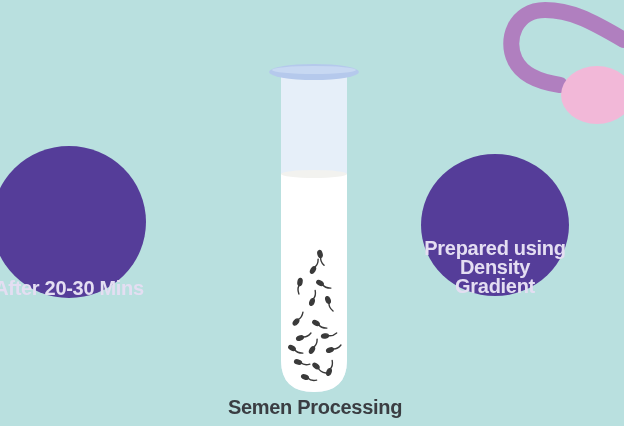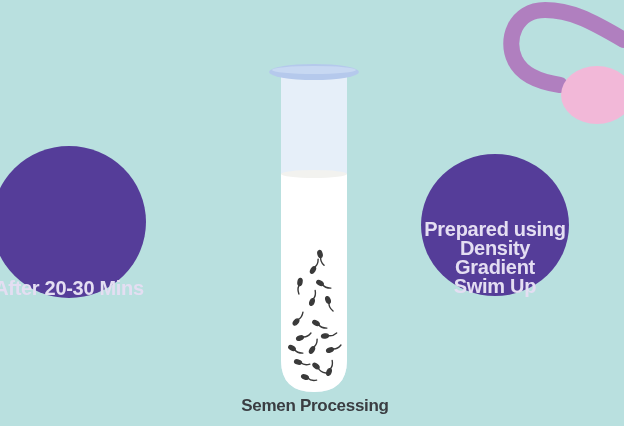--- a/index.html
+++ b/index.html
@@ -1,21 +1,21 @@
 <!DOCTYPE html>
 <html><head>
 <meta charset="utf-8">
 <style>
   html, body { margin:0; padding:0; }
   body { width:624px; height:426px; overflow:hidden; background:#b9e0df; position:relative; font-family:"Liberation Sans", sans-serif; }
   .circle { position:absolute; border-radius:50%; background:#553d99; color:#e4def2; display:flex; align-items:flex-end; justify-content:center; text-align:center; font-size:20px; line-height:19px; font-weight:bold; letter-spacing:-0.3px; }
   .circle span { display:block; }
   #left-circle { left:-8px; top:146px; width:154px; height:152px; }
   #right-circle { left:421px; top:154px; width:148px; height:142px; }
-  .label { position:absolute; left:220px; width:190px; top:396px; text-align:center; color:#3a3d42; font-size:17px; font-weight:bold; letter-spacing:-0.3px; }
+  .label { position:absolute; left:220px; width:190px; top:396px; text-align:center; color:#3a3d42; font-size:20px; font-weight:bold; letter-spacing:-0.3px; }
   svg.art { position:absolute; left:0; top:0; }
 </style>
 </head>
 <body>
 
 <svg class="art" width="624" height="426" viewBox="0 0 624 426">
 
   <g>
     <path d="M624 40 C590 20 570 10 545 10 C515 10 505 40 515 60 C522 75 540 82 560 85" fill="none" stroke="#b07fbf" stroke-width="16" stroke-linecap="round"></path>
     <ellipse cx="597" cy="95" rx="36" ry="29" fill="#f2b8d8"></ellipse>
@@ -104,17 +104,16 @@
 <div class="circle" id="left-circle">
   <div>
     <span>After 20-30 Mins</span>
   </div>
 </div>
 
 <div class="circle" id="right-circle">
   <div>
     <span>Prepared using</span>
     <span>Density Gradient</span>
-    <span>Swim Up</span>
   </div>
 </div>
 
 <div class="label">Semen Processing</div>
 
 </body></html>

